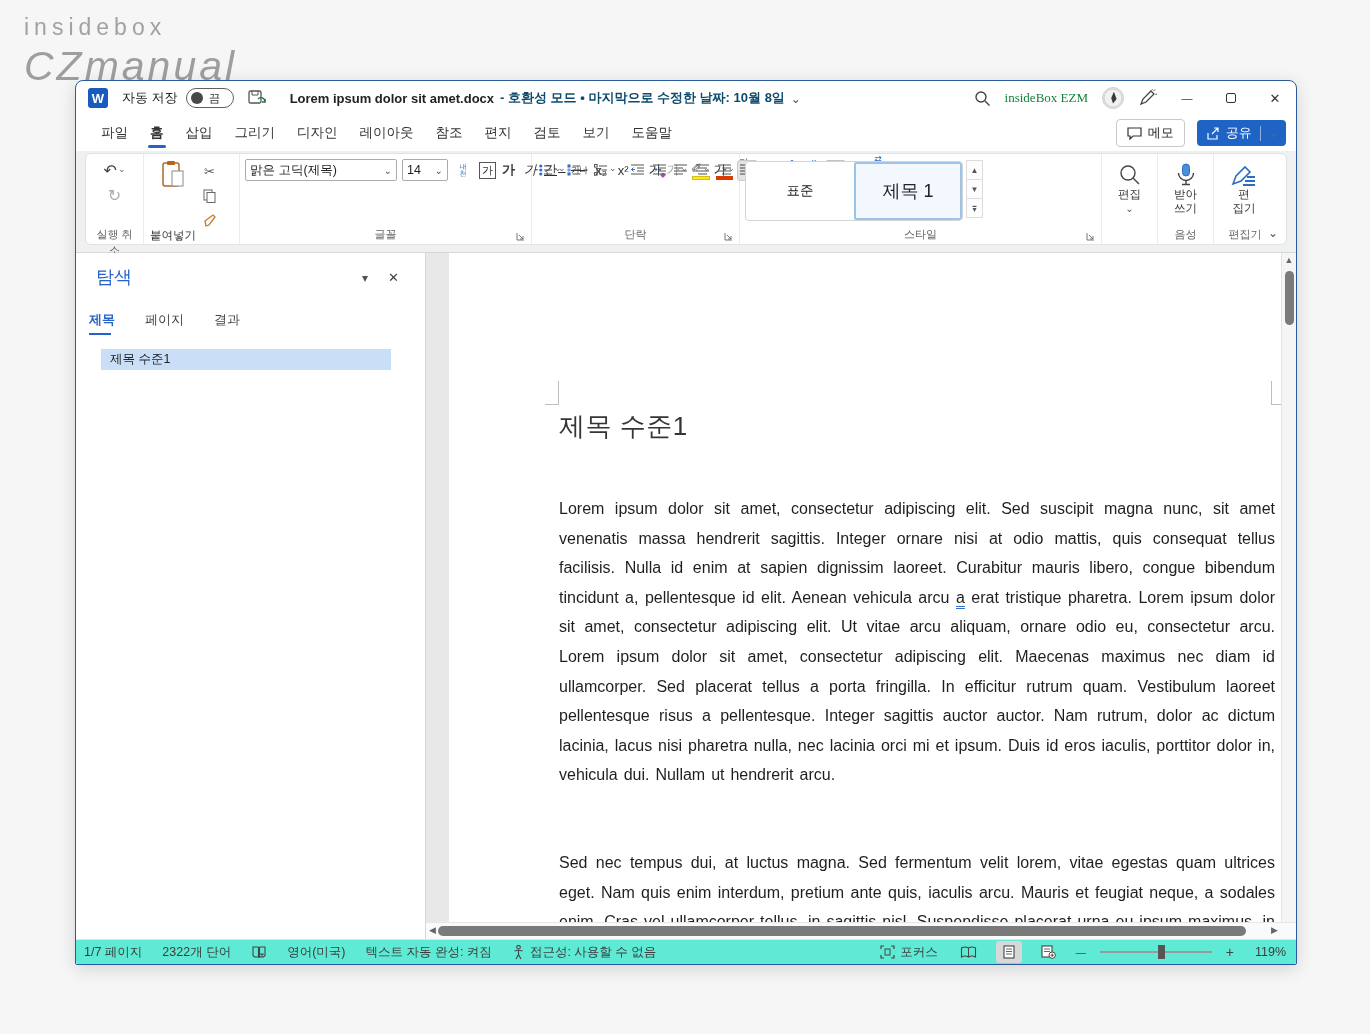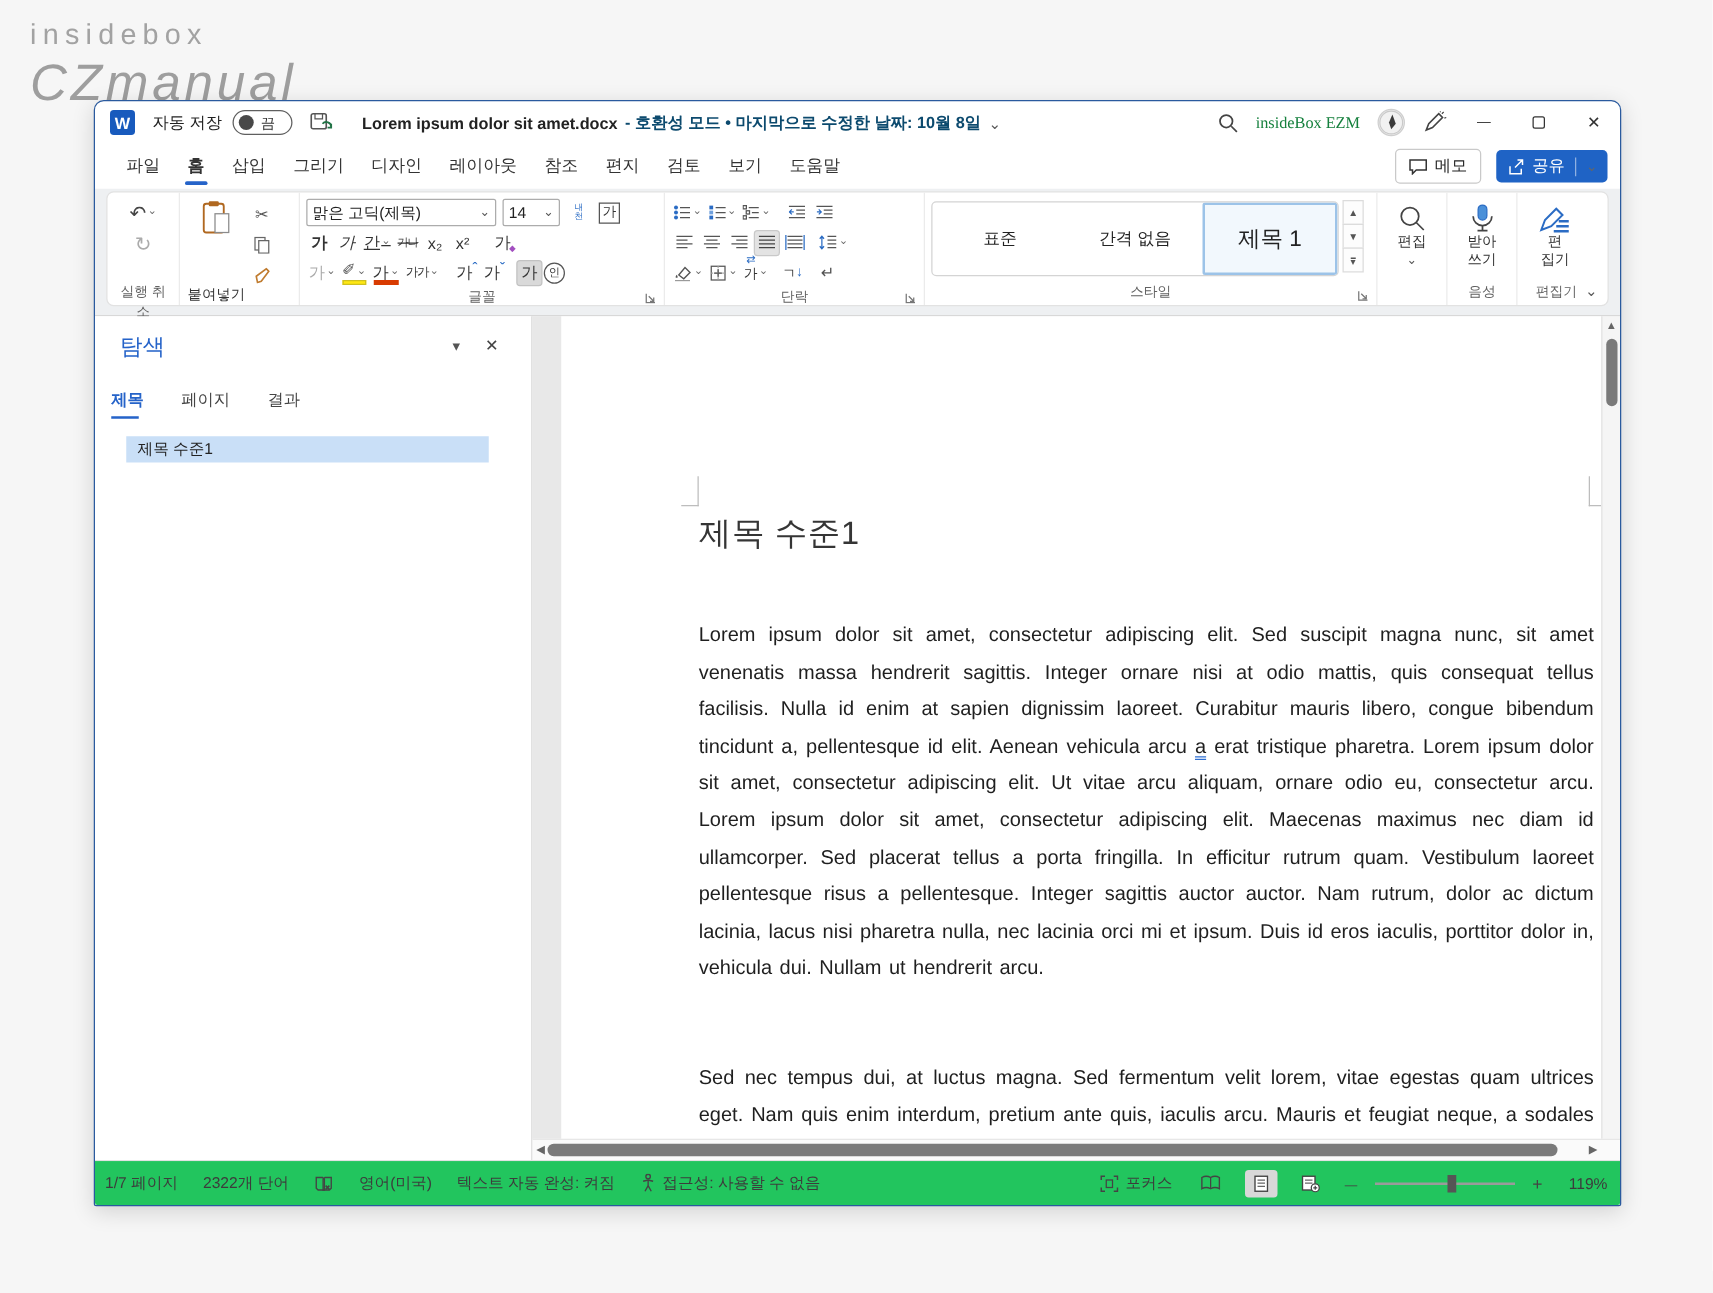--- a/index.html
+++ b/index.html
@@ -61,21 +61,21 @@
 
   
   .ribbonwrap { background:#eef0f2; padding:2px 9px 7px; flex:0 0 auto; border-bottom:1px solid #d8d8d8; }
   .ribbon { background:#fff; border:1px solid #e2e2e2; border-radius:6px; height:92px;
     display:flex; position:relative; }
   .rgroup { display:flex; flex-direction:column; border-right:1px solid #ebebeb; padding:4px 5px 0; position:relative; }
   .rgroup:last-of-type { border-right:none; }
   .rg-body { flex:1; display:flex; }
   .rg-foot { height:18px; font-size:11px; color:#616161; text-align:center; line-height:16px; position:relative; }
   .launcher { position:absolute; right:1px; bottom:3px; }
-  .rcol { display:flex; flex-direction:column; justify-content:flex-start; }
+  .rcol { display:flex; flex-direction:row; justify-content:flex-start; }
   .rrow { display:flex; align-items:center; height:24px; gap:1px; }
   .rbtn { display:inline-flex; align-items:center; justify-content:center; min-width:21px; height:21px;
     border-radius:3px; font-size:13px; color:#333; padding:0 2px; position:relative; }
   .rbtn.sel { background:#e3e3e3; border:1px solid #c9c9c9; }
   .chev::after { content:"⌄"; font-size:9px; color:#666; margin-left:1px; position:relative; top:-2px; }
   .dis { color:#ababab !important; }
 
   
   .undo-grp .rg-body { flex-direction:column; justify-content:flex-start; gap:4px; padding-top:2px; }
   .big-glyph { font-size:16px; color:#444; }
@@ -176,21 +176,21 @@
   .vs-up::before { content:"▲"; }
   .vs-thumb { position:absolute; top:18px; left:3px; width:9px; height:54px; background:#7a7a7a; border-radius:5px; }
   .hscroll { position:absolute; left:0; right:0; bottom:0; height:17px; background:#fafafa; border-top:1px solid #e7e7e7; }
   .hs-left { position:absolute; left:3px; top:2px; font-size:9px; color:#666; }
   .hs-left::before { content:"◀"; }
   .hs-right { position:absolute; right:18px; top:2px; font-size:9px; color:#666; }
   .hs-right::before { content:"▶"; }
   .hs-thumb { position:absolute; left:12px; top:3px; width:808px; height:10px; background:#7a7a7a; border-radius:5px; }
 
   
-  .statusbar { height:36px; border-top:1px solid #e2e2e2; background:#22c55e; display:flex; align-items:center;
+  .statusbar { height:25px; border-top:1px solid #e2e2e2; background:#5eead4; display:flex; align-items:center;
     padding:0 10px 0 8px; font-size:12.5px; color:#3c3c3c; flex:0 0 auto; border-radius:0 0 2px 2px; }
   .sb-item { margin-right:20px; display:flex; align-items:center; gap:5px; white-space:nowrap; }
   .sb-right { margin-left:auto; display:flex; align-items:center; gap:14px; }
   .viewbtn { display:flex; align-items:center; justify-content:center; width:26px; height:22px; border-radius:3px; }
   .viewbtn.sel { background:#d8d8d8; }
   .zoom-minus::before { content:"—"; font-size:10px; color:#444; }
   .zoom-plus::before { content:"+"; font-size:14px; color:#444; }
   .slider { width:112px; height:2px; background:#9b9b9b; position:relative; }
   .slider .handle { position:absolute; left:58px; top:-6px; width:7px; height:14px; background:#555; }
   .zoomval { width:38px; text-align:right; }
@@ -492,21 +492,20 @@
                 <path d="M3 3l4 4M7 4v3h-3" fill="none" stroke="#777"></path>
               </svg>
           </span>
         </div>
       </div>
 
       <div class="rgroup" style="width:362px">
         <div class="rg-body">
           <div class="stylegallery">
             <span class="stylecell">표준</span>
-            <span class="stylecell c2">간격 없음</span>
             <span class="stylecell sel">제목 1</span>
           </div>
           <div class="galarrows">
             <span class="galarrow">▲</span>
             <span class="galarrow">▼</span>
             <span class="galarrow ga-more"></span>
           </div>
         </div>
         <div class="rg-foot">
           <span>스타일</span>

